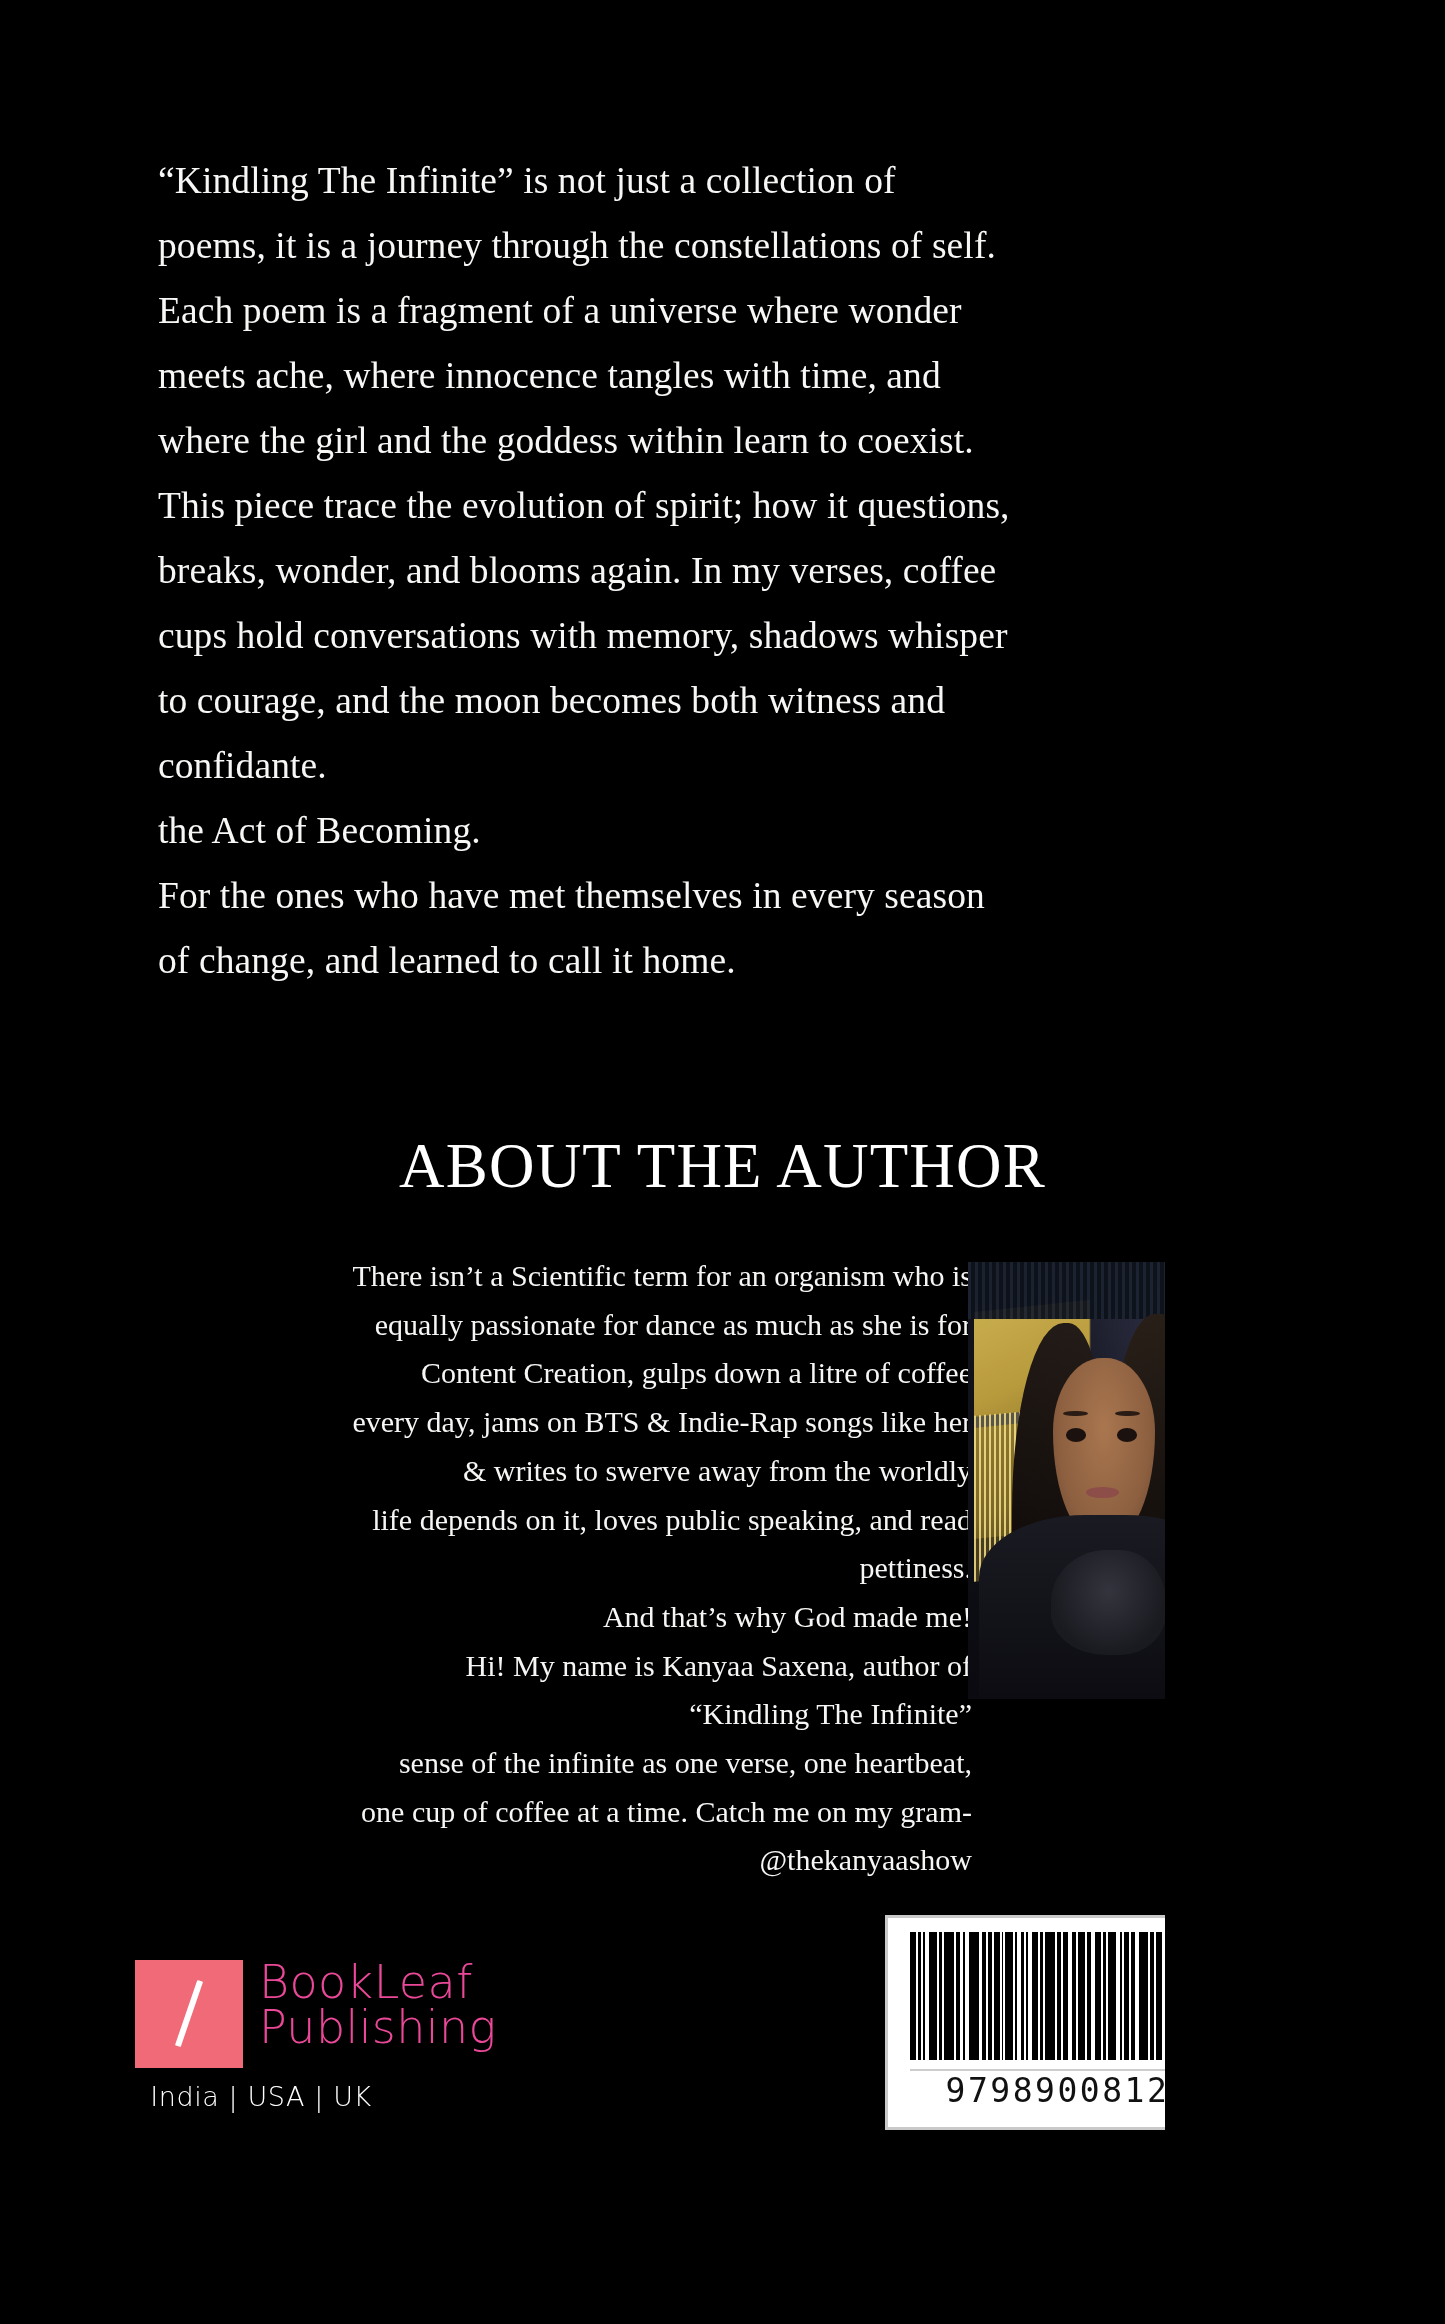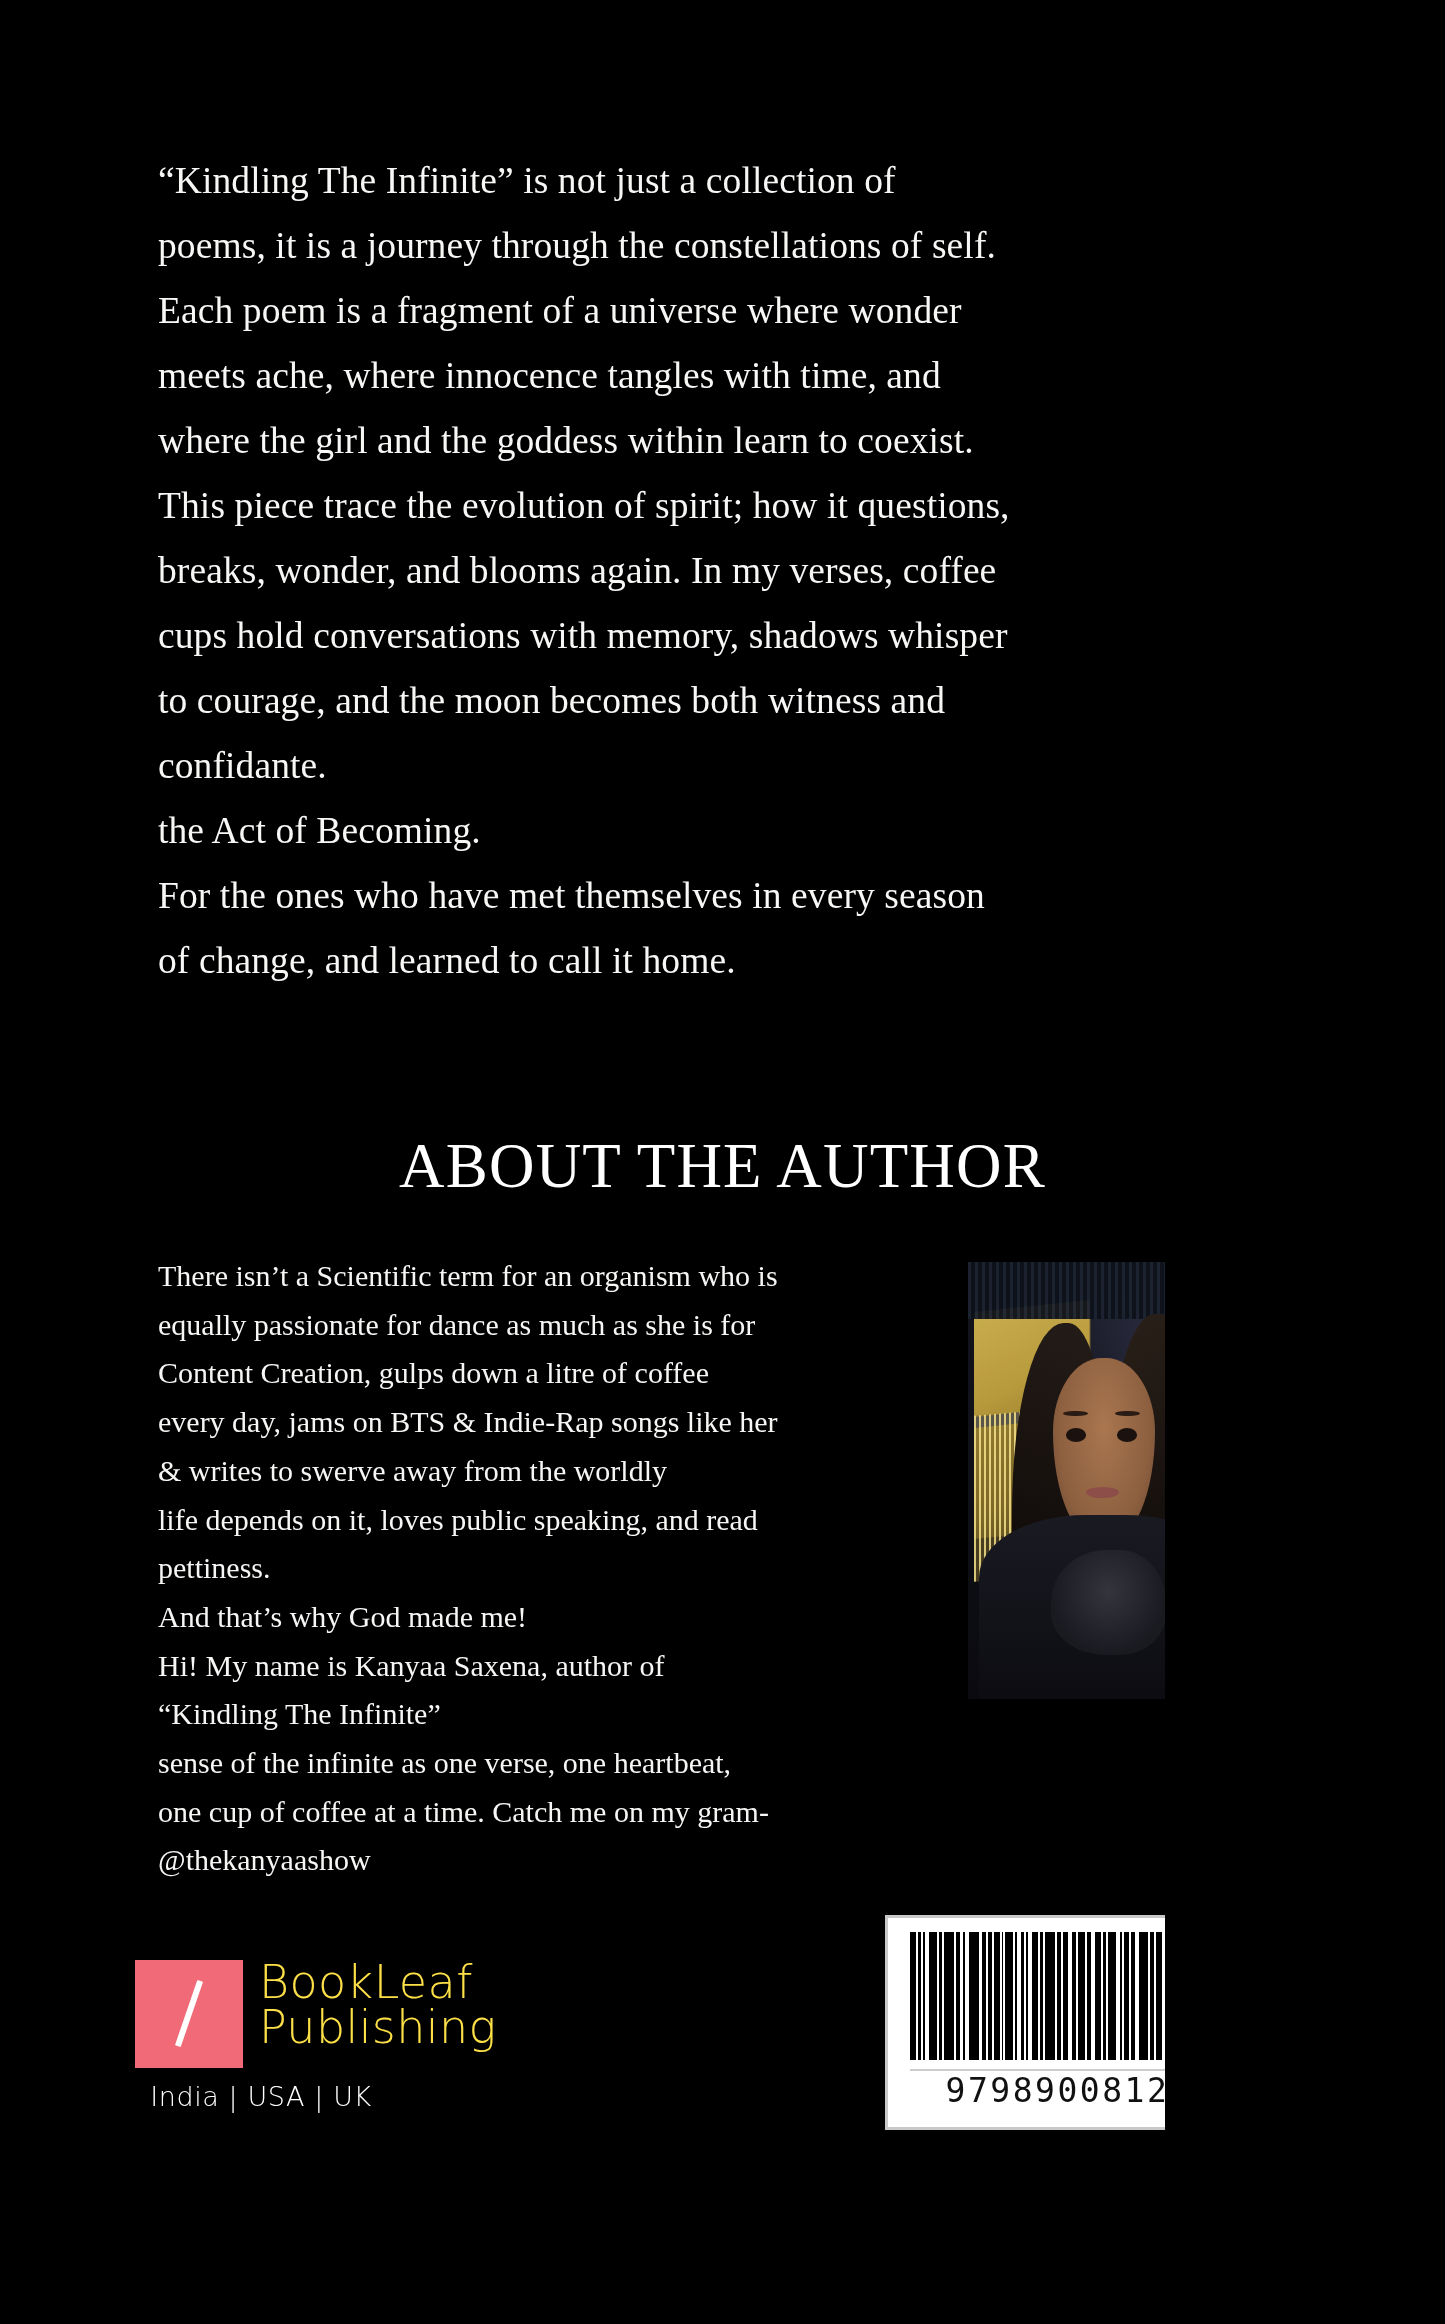--- a/index.html
+++ b/index.html
@@ -41,23 +41,24 @@
     text-align: center;
     font-size: 63px;
     line-height: 76px;
     letter-spacing: 1.2px;
     color: #ffffff;
   }
 
   
   .bio {
     position: absolute;
-    left: 158px;
+    left: 172px;
     top: 1252px;
     width: 800px;
+    text-align: right;
   }
   .bio p {
     margin: 0;
     font-size: 30px;
     line-height: 48.7px;
     color: #f6f6f4;
   }
 
   
   .author-photo {
@@ -217,21 +218,21 @@
     width: 6px;
     height: 64%;
     background: #ffffff;
     transform: translateX(-50%) rotate(19deg);
     border-radius: 1px;
   }
   .logo-words {
     margin-left: 16px;
     font-family: "DejaVu Sans", "Liberation Sans", sans-serif;
     font-weight: 300;
-    color: #fde047;
+    color: #ec4899;
     line-height: 0.98;
   }
   .logo-words .w1 { font-size: 46px; display: block; letter-spacing: 0.4px; }
   .logo-words .w2 { font-size: 46px; display: block; letter-spacing: 0.4px; }
   .logo-regions {
     margin-top: 13px;
     text-align: center;
     width: 232px;
     margin-left: 10px;
     font-family: "DejaVu Sans", "Liberation Sans", sans-serif;

